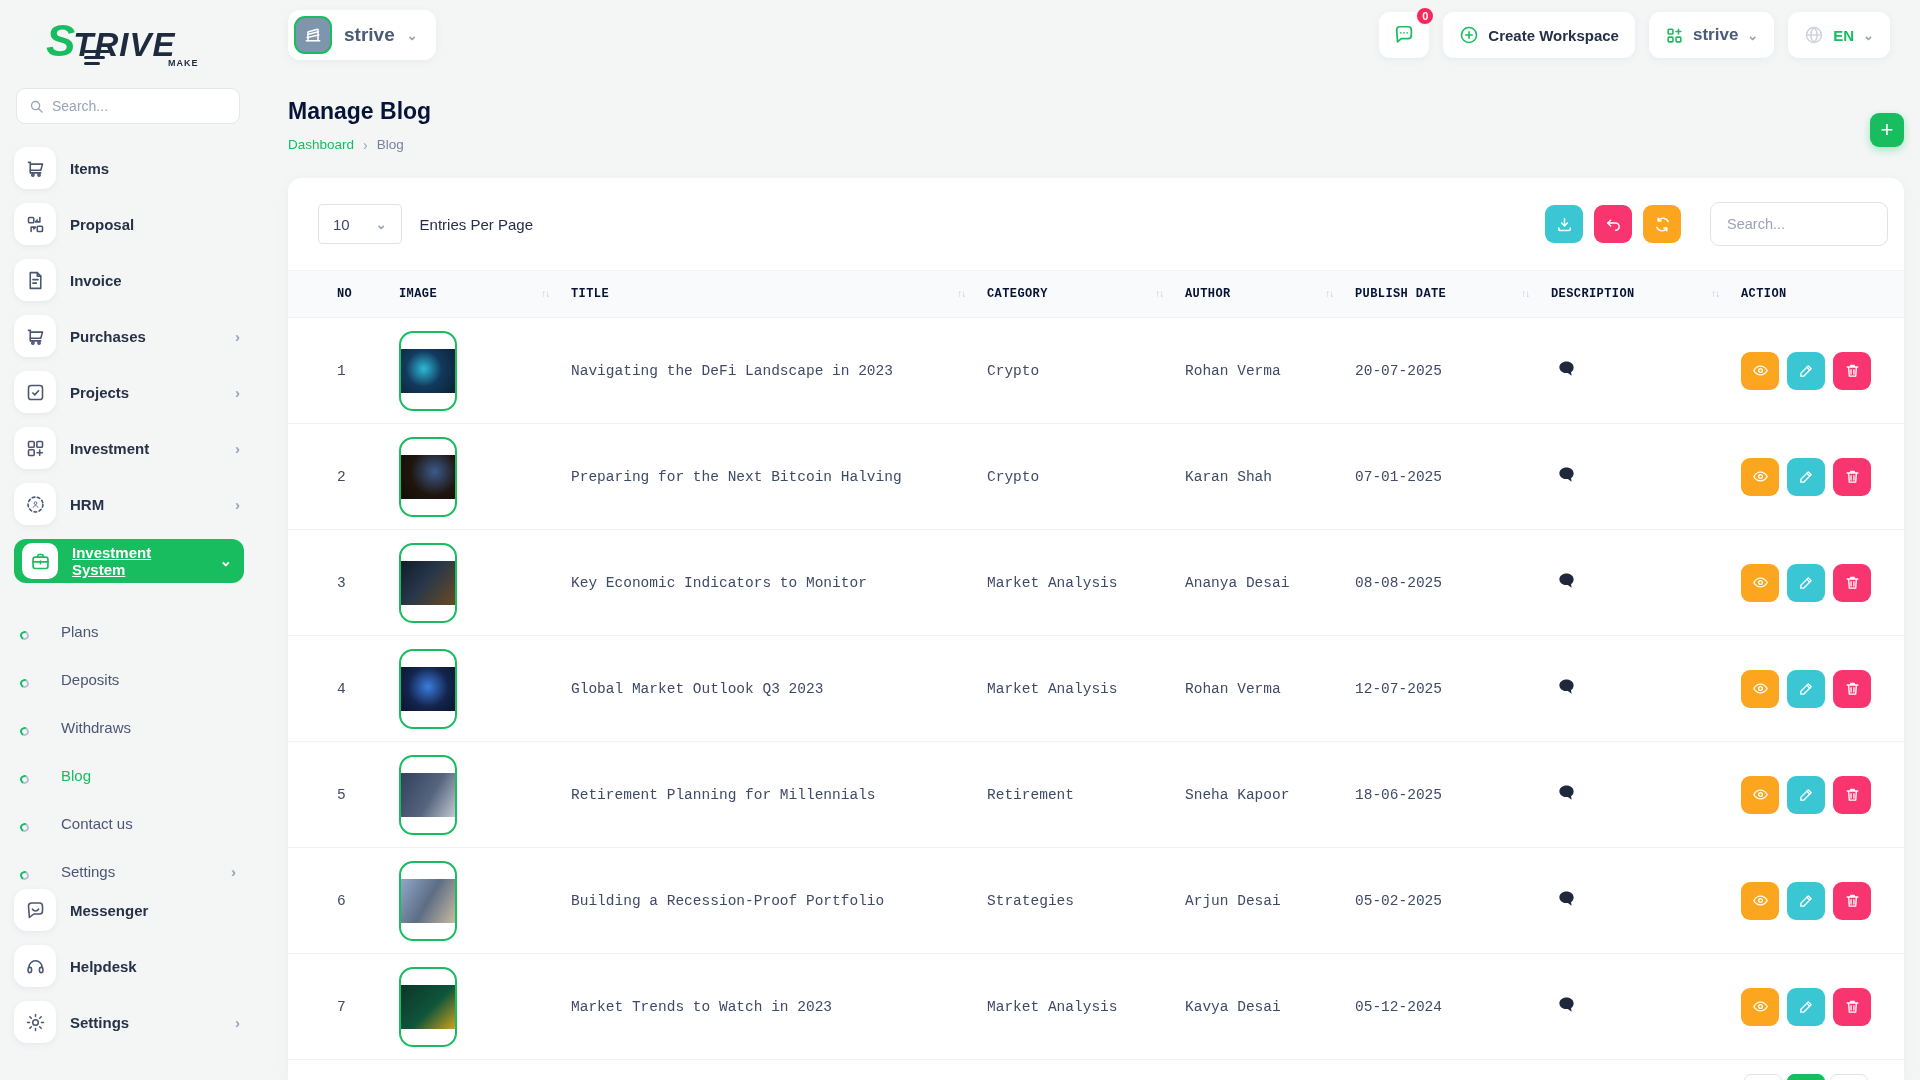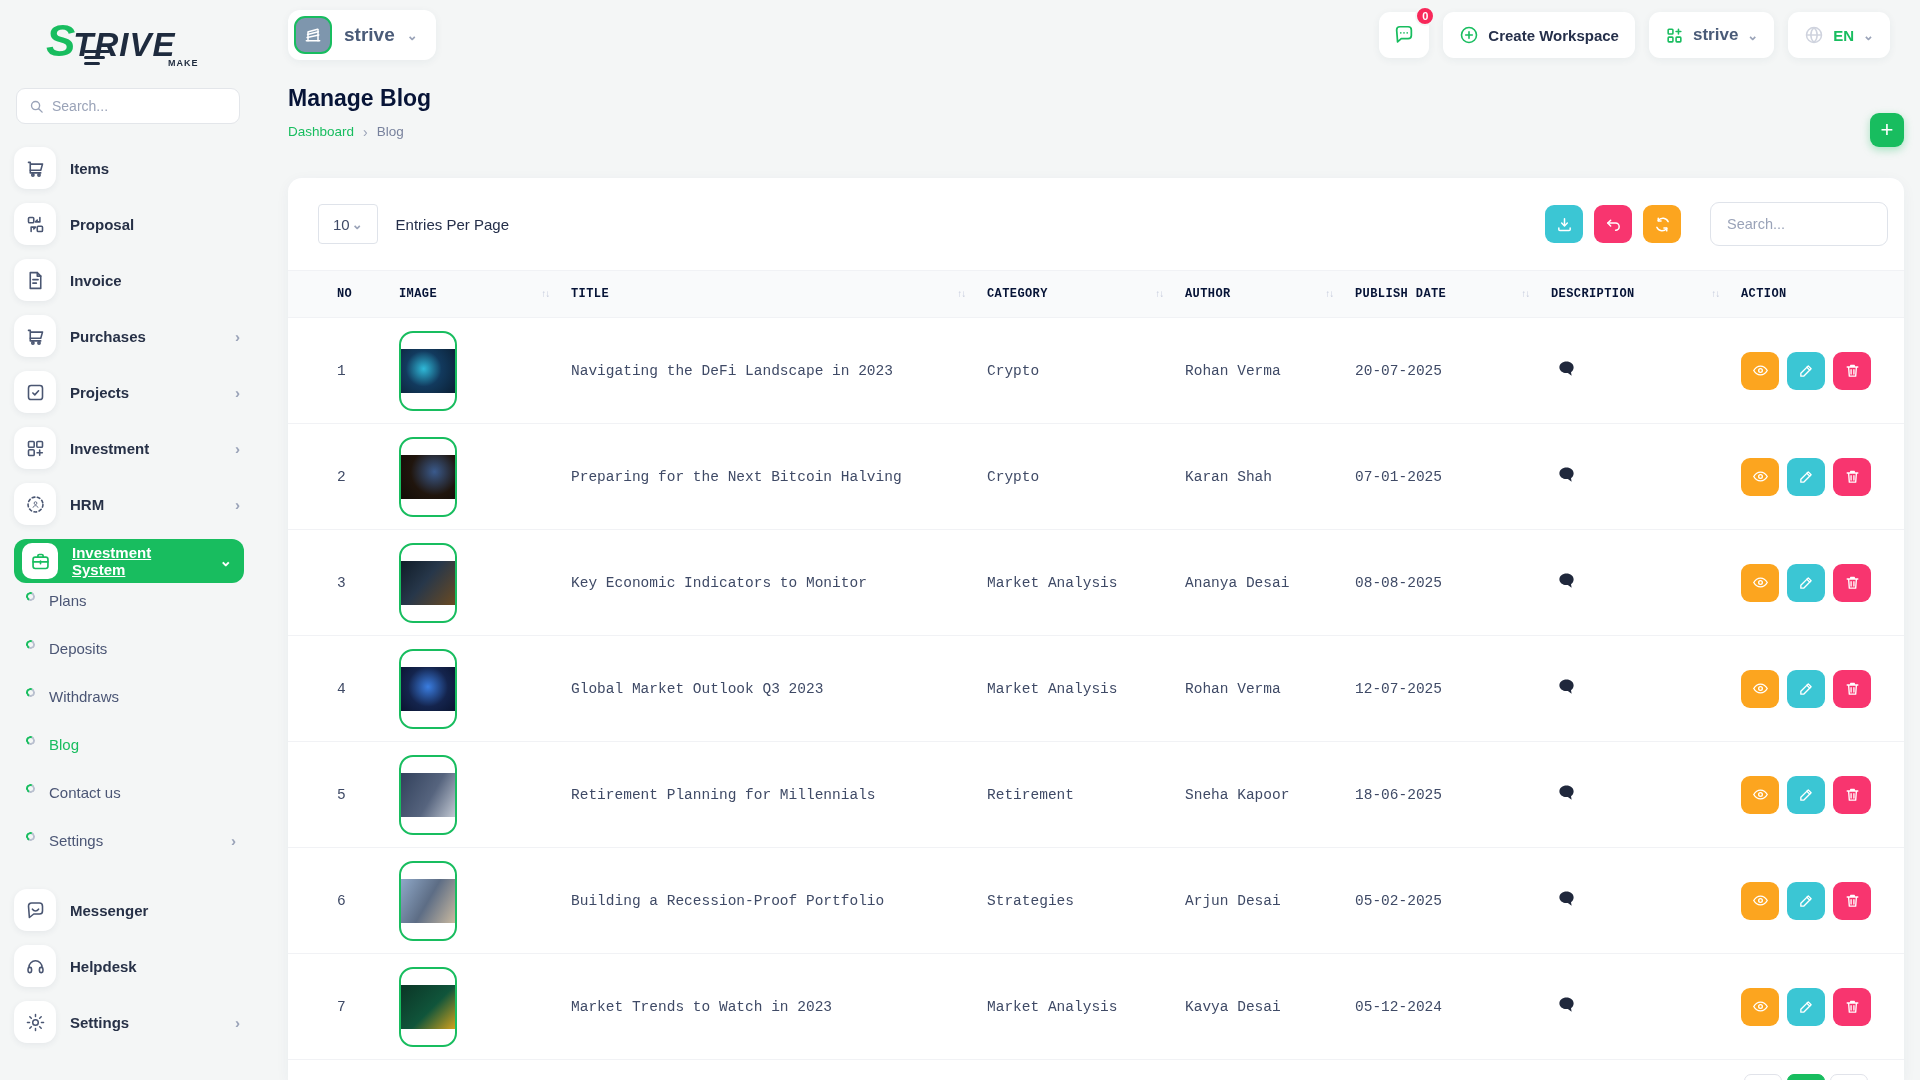--- a/index.html
+++ b/index.html
@@ -25,52 +25,52 @@
   .sb-tile svg { width:21px; height:21px; }
   .sb-label { font-size:15px; font-weight:600; color:#273147; flex:1; }
   .sb-chev { color:#9aa3b8; font-size:15px; font-weight:700; }
 
   .sb-item.active { background:#18bd5f; border-radius:12px; margin:7px 14px; height:44px; padding:0 12px 0 8px; }
   .sb-item.active .sb-tile { width:36px; height:36px; border-radius:10px; color:#18bd5f; box-shadow:none; }
   .sb-item.active .sb-label { color:#fff;text-decoration:underline; }
   .sb-item.active .sb-chev { color:#fff; }
 
   .sb-sub { padding:2px 0 2px 0; }
-  .sb-subitem { display:flex; align-items:flex-start; gap:14px; height:48px; padding-left:26px; cursor:pointer; }
+  .sb-subitem { display:flex; align-items:flex-end; gap:32px; height:48px; padding-left:20px; cursor:pointer; }
   .bullet { width:9px; height:9px; border-radius:50%; border:2px solid #b9c0cf; border-top-color:#18bd5f; border-left-color:#18bd5f; transform:rotate(-20deg); flex:0 0 auto; }
   .sb-subitem span.lbl { font-size:15px; color:#4b5675; font-weight:500; flex:1; }
   .sb-subitem.active span.lbl { color:#18bd5f; }
   .sb-subitem .sb-chev { margin-right:22px; }
 
   
   .main-head { position:absolute; left:258px; top:10px; right:0; height:50px; display:flex; align-items:center; padding:0 30px; }
   .ws-pill { display:flex; align-items:center; gap:12px; background:#fff; border-radius:12px; box-shadow:0 2px 8px rgba(40,60,90,.06); padding:6px 18px 6px 6px; cursor:pointer; }
   .ws-ico { width:38px; height:38px; border-radius:11px; background:#7e96ad; border:2px solid #18bd5f; display:flex; align-items:center; justify-content:center; color:#fff; }
   .ws-ico svg { width:20px; height:20px; }
   .ws-name { font-size:19px; color:#4a5b78; font-weight:600; }
   .head-right { margin-left:auto; display:flex; align-items:center; gap:14px; }
   .pill { background:#fff; border-radius:11px; box-shadow:0 2px 8px rgba(40,60,90,.06); height:46px; display:flex; align-items:center; gap:9px; padding:0 16px; cursor:pointer; font-size:15px; font-weight:600; color:#252f4a; }
   .chat-pill { position:relative; width:50px; justify-content:center; padding:0; }
   .chat-badge { position:absolute; top:-6px; right:-6px; min-width:20px; height:20px; border-radius:50%; background:#f8285a; color:#fff; font-size:11px; font-weight:700; display:flex; align-items:center; justify-content:center; border:2px solid #f4f6f6; }
   .lang-en { color:#18bd5f; font-weight:700; }
   .chev-d { color:#9aa3b8; font-size:13px; font-weight:700; }
 
   
-  .page-head { position:absolute; left:288px; top:85px; }
+  .page-head { position:absolute; left:288px; top:98px; }
   .page-title { font-size:23px; font-weight:700; color:#071437; }
   .crumbs { margin-top:12px; font-size:13.5px; display:flex; gap:9px; }
   .crumb-link { color:#18bd5f; cursor:pointer; }
   .crumb-sep { color:#9aa3b8; font-size:14px; }
   .crumb-cur { color:#78829d; }
   .add-btn { position:absolute; top:113px; right:16px; width:34px; height:34px; border-radius:9px; background:#18bd5f; color:#fff; border:none; font-size:22px; line-height:1; cursor:pointer; display:flex; align-items:center; justify-content:center; box-shadow:0 3px 8px rgba(24,189,95,.35); }
 
   
   .card { position:absolute; left:288px; top:178px; width:1616px; height:902px; background:#fff; border-radius:14px 14px 0 0; box-shadow:0 3px 14px rgba(40,60,90,.05); }
   .toolbar { height:92px; display:flex; align-items:center; padding:0 16px 0 30px; }
-  .epp-select { display:flex; align-items:center; gap:2px; border:1px solid #dfe3ea; border-radius:4px; height:40px; padding:0 14px; font-size:15px; color:#3f4a66; cursor:pointer; background:#fff; }
+  .epp-select { display:flex; align-items:center; gap:26px; border:1px solid #dfe3ea; border-radius:4px; height:40px; padding:0 14px; font-size:15px; color:#3f4a66; cursor:pointer; background:#fff; }
   .epp-label { margin-left:18px; font-size:15px; color:#252f4a; font-weight:500; }
   .tb-right { margin-left:auto; display:flex; align-items:center; gap:11px; }
   .sq-btn { width:38px; height:38px; border:none; border-radius:9px; display:flex; align-items:center; justify-content:center; color:#fff; cursor:pointer; }
   .sq-btn svg { width:17px; height:17px; }
   .btn-teal { background:#3bc6d4; } .btn-pink { background:#f8356f; } .btn-orange { background:#fca51f; }
   .tbl-search { width:178px; height:44px; border:1px solid #dfe3ea; border-radius:9px; padding:0 16px; font-size:14.5px; color:#6c7793; outline:none; margin-left:18px; font-family:inherit; }
   .tbl-search::placeholder { color:#9aa3b8; }
 
   
   .tbl { width:100%;font-family:Liberation Mono, monospace; }

